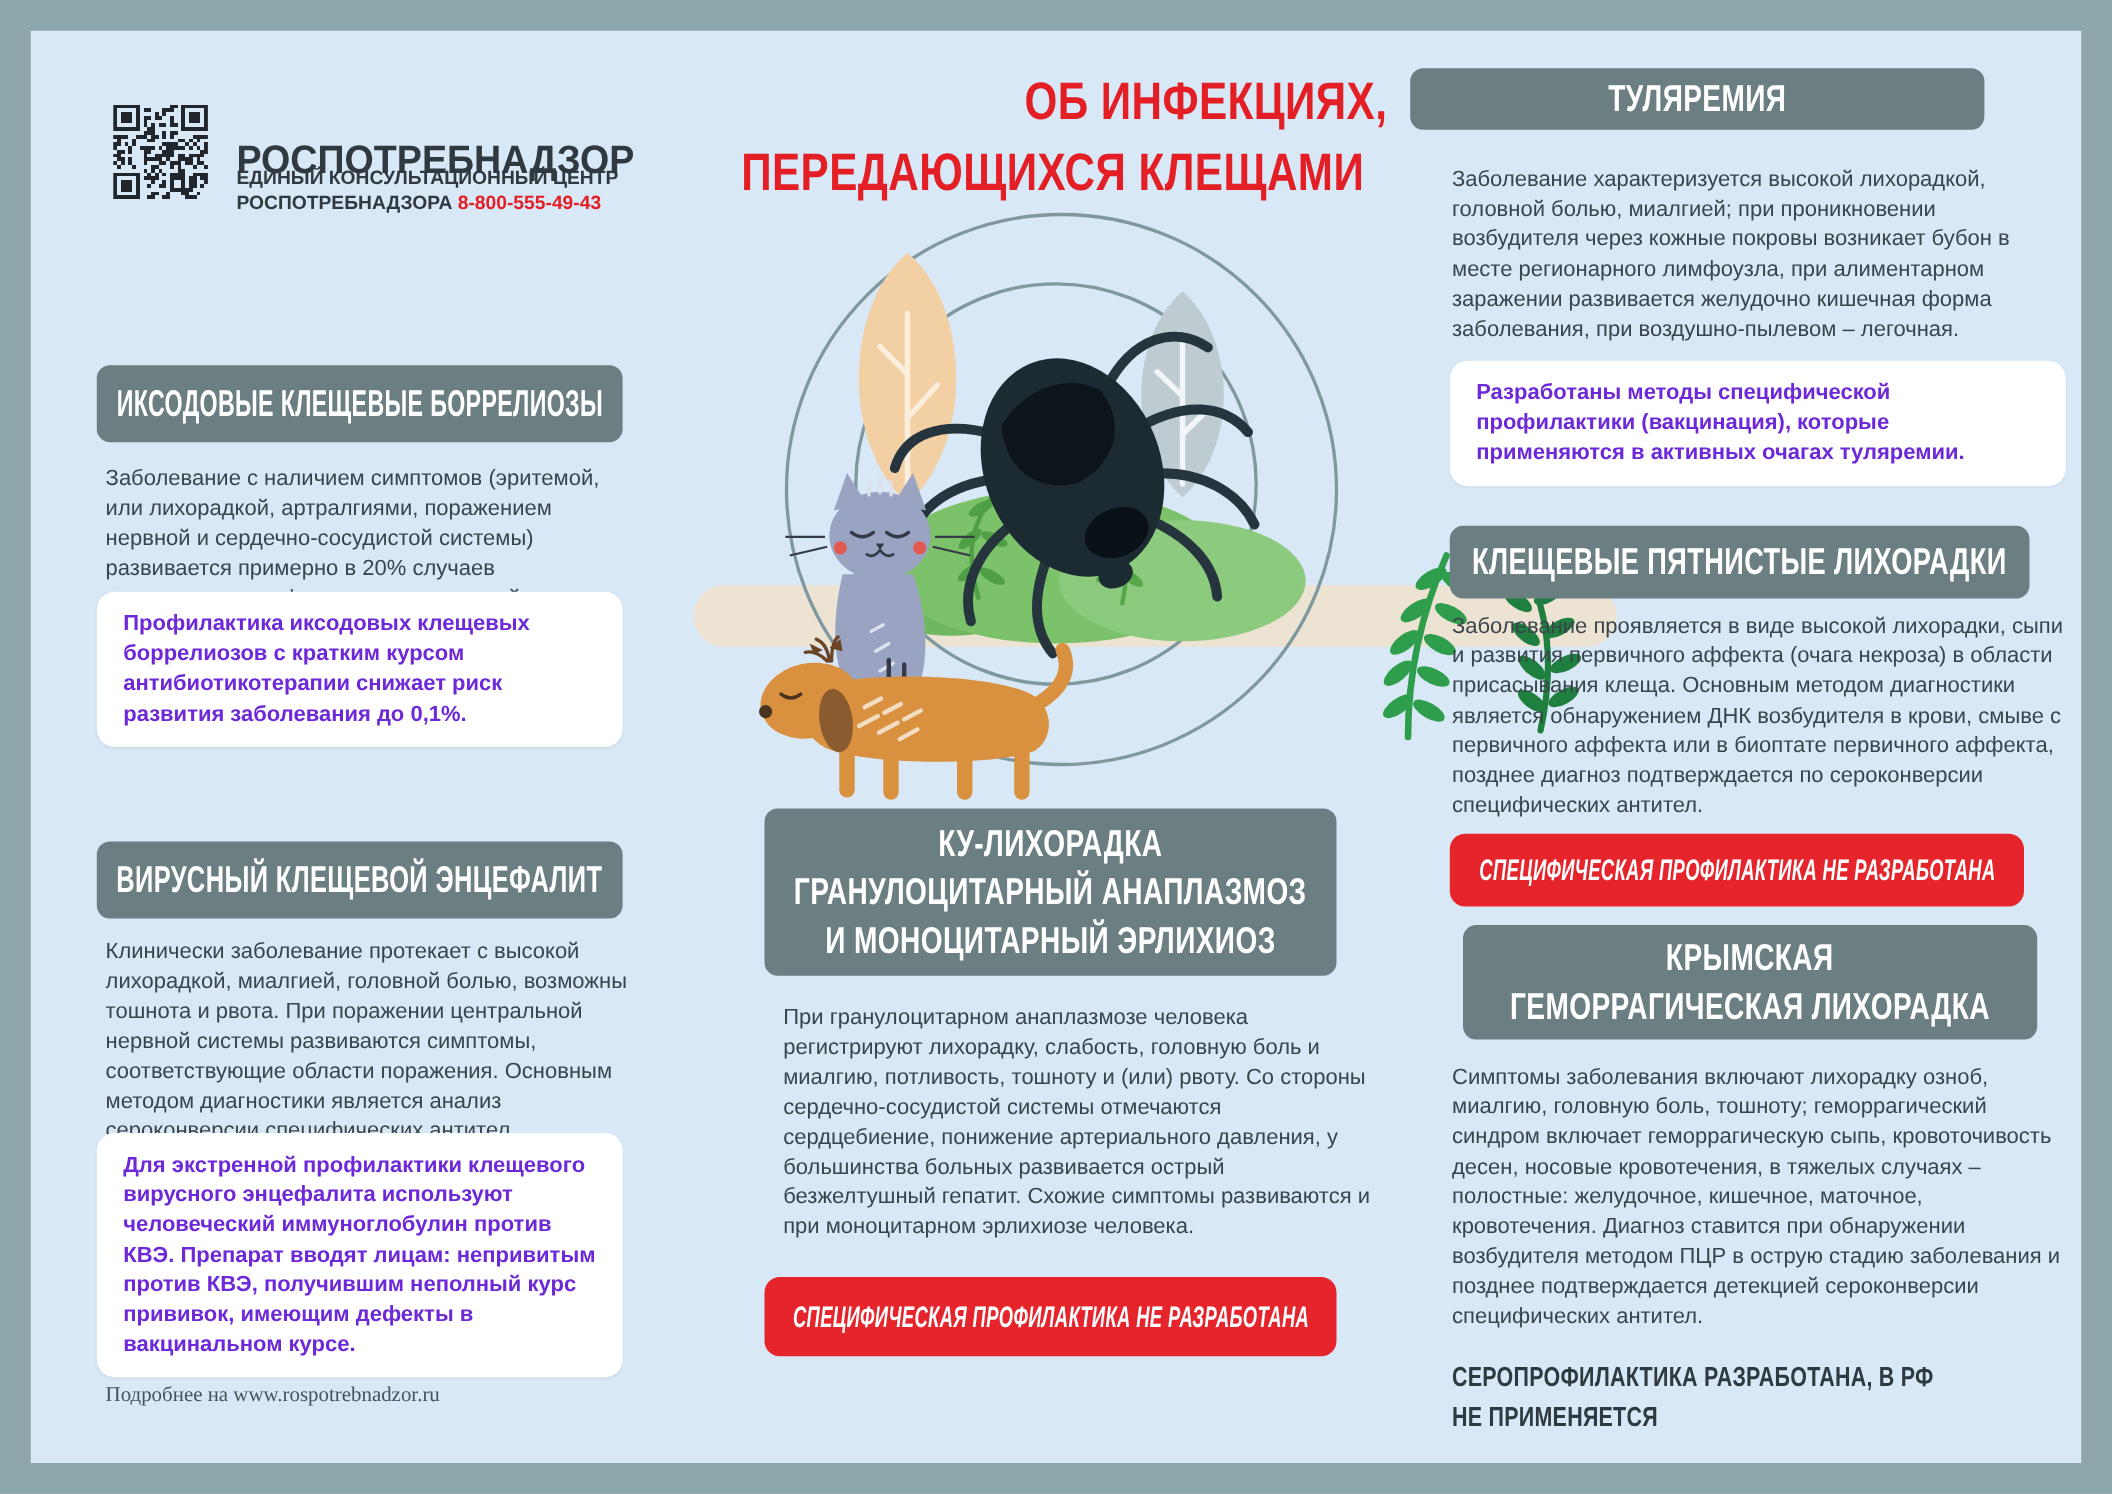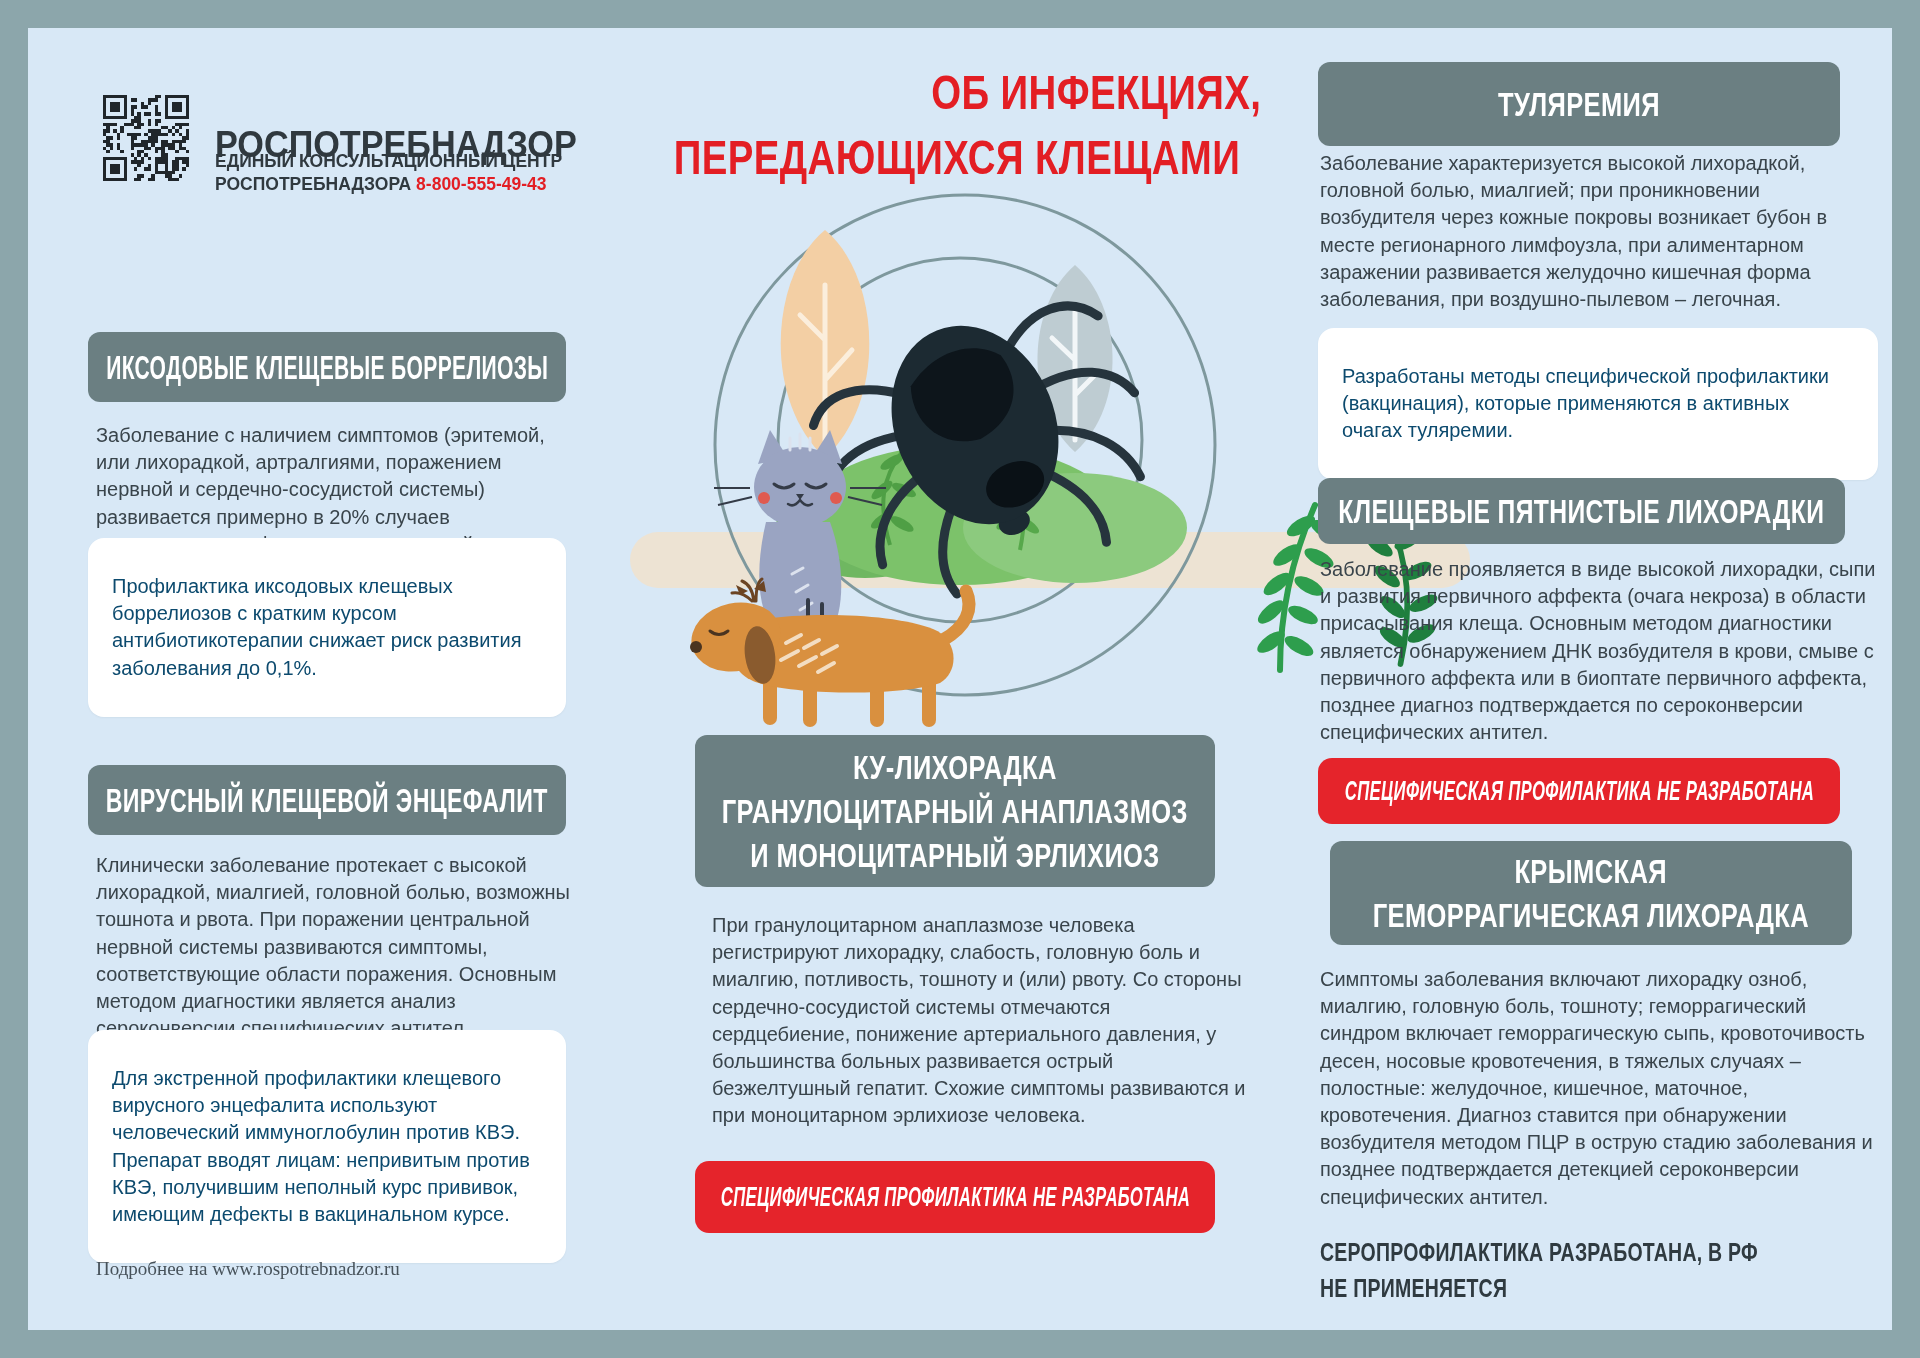--- a/index.html
+++ b/index.html
@@ -16,22 +16,22 @@
   .sec-h .ln{font-size:34px;line-height:44px;white-space:nowrap;letter-spacing:.5px;}
   .banner{
     position:absolute;background:#E5242B;border-radius:14px;color:#fff;font-weight:bold;
     display:flex;align-items:center;justify-content:center;font-style:italic;
   }
   .banner .ln{font-size:27px;white-space:nowrap;letter-spacing:.5px;}
   .fit{display:inline-block;transform-origin:50% 50%;}
   .fit-l{display:inline-block;transform-origin:0 50%;}
   .body-text{position:absolute;color:#39444B;font-size:20px;line-height:1.36;}
   .card{
-    position:absolute;background:#ffffff;border-radius:16px;padding:35px 24px;box-sizing:border-box;
-    color:#0c4a6e;font-size:20px;line-height:1.36;box-shadow:0 1px 2px rgba(60,80,90,.06);
+    position:absolute;background:#ffffff;border-radius:16px;padding:16px 24px;box-sizing:border-box;
+    color:#6d28d9;font-size:20px;line-height:1.36;box-shadow:0 1px 2px rgba(60,80,90,.06);font-weight:bold;
   }
   
   .qr{position:absolute;left:75px;top:67px;width:86px;height:86px;}
   .logo-org{position:absolute;left:187px;top:68px;font-weight:bold;font-size:36px;color:#30393F;white-space:nowrap;margin-top:28px;}
   .logo-sub{position:absolute;left:187px;top:122px;font-weight:bold;font-size:17.5px;line-height:1.32;color:#30393F;white-space:nowrap;}
   .logo-sub .phone{color:#E31E24;}
   .title{position:absolute;left:575px;top:38px;width:700px;text-align:right;color:#E31E24;font-weight:bold;}
   .title .row{line-height:54px;white-space:nowrap;}
   .title .ln{font-size:48px;letter-spacing:.5px;}
   
@@ -398,21 +398,21 @@
   <div class="sec-h" style="left:667px;top:707px;width:520px;height:152px;">
     <span class="ln fit" style="transform: scaleX(0.75);">КУ-ЛИХОРАДКА</span>
     <span class="ln fit" style="transform: scaleX(0.75);">ГРАНУЛОЦИТАРНЫЙ АНАПЛАЗМОЗ</span>
     <span class="ln fit" style="transform: scaleX(0.75);">И МОНОЦИТАРНЫЙ ЭРЛИХИОЗ</span>
   </div>
   <div class="body-text" style="left:684px;top:884px;width:534px;">При гранулоцитарном анаплазмозе человека регистрируют лихорадку, слабость, головную боль и миалгию, потливость, тошноту и (или) рвоту. Со стороны сердечно-сосудистой системы отмечаются сердцебиение, понижение артериального давления, у большинства больных развивается острый безжелтушный гепатит. Схожие симптомы развиваются и при моноцитарном эрлихиозе человека.</div>
   <div class="banner" style="left:667px;top:1133px;width:520px;height:72px;">
     <span class="ln fit" style="transform: scaleX(0.62);">СПЕЦИФИЧЕСКАЯ ПРОФИЛАКТИКА НЕ РАЗРАБОТАНА</span>
   </div>
 
-  <div class="sec-h" style="left:1290px;top:34px;width:522px;height:84px;">
+  <div class="sec-h" style="left:1254px;top:34px;width:522px;height:56px;">
     <span class="ln fit" style="transform: scaleX(0.75);">ТУЛЯРЕМИЯ</span>
   </div>
   <div class="body-text" style="left:1292px;top:122px;width:556px;">Заболевание характеризуется высокой лихорадкой, головной болью, миалгией; при проникновении возбудителя через кожные покровы возникает бубон в месте регионарного лимфоузла, при алиментарном заражении развивается желудочно кишечная форма заболевания, при воздушно-пылевом – легочная.</div>
   <div class="card" style="left:1290px;top:300px;width:560px;">Разработаны методы специфической профилактики (вакцинация), которые применяются в активных очагах туляремии.</div>
 
   <div class="sec-h" style="left:1290px;top:450px;width:527px;height:66px;">
     <span class="ln fit" style="transform: scaleX(0.726933);">КЛЕЩЕВЫЕ ПЯТНИСТЫЕ ЛИХОРАДКИ</span>
   </div>
   <div class="body-text" style="left:1292px;top:528px;width:556px;">Заболевание проявляется в виде высокой лихорадки, сыпи и развития первичного аффекта (очага некроза) в области присасывания клеща. Основным методом диагностики является обнаружением ДНК возбудителя в крови, смыве с первичного аффекта или в биоптате первичного аффекта, позднее диагноз подтверждается по сероконверсии специфических антител.</div>
   <div class="banner" style="left:1290px;top:730px;width:522px;height:66px;">

